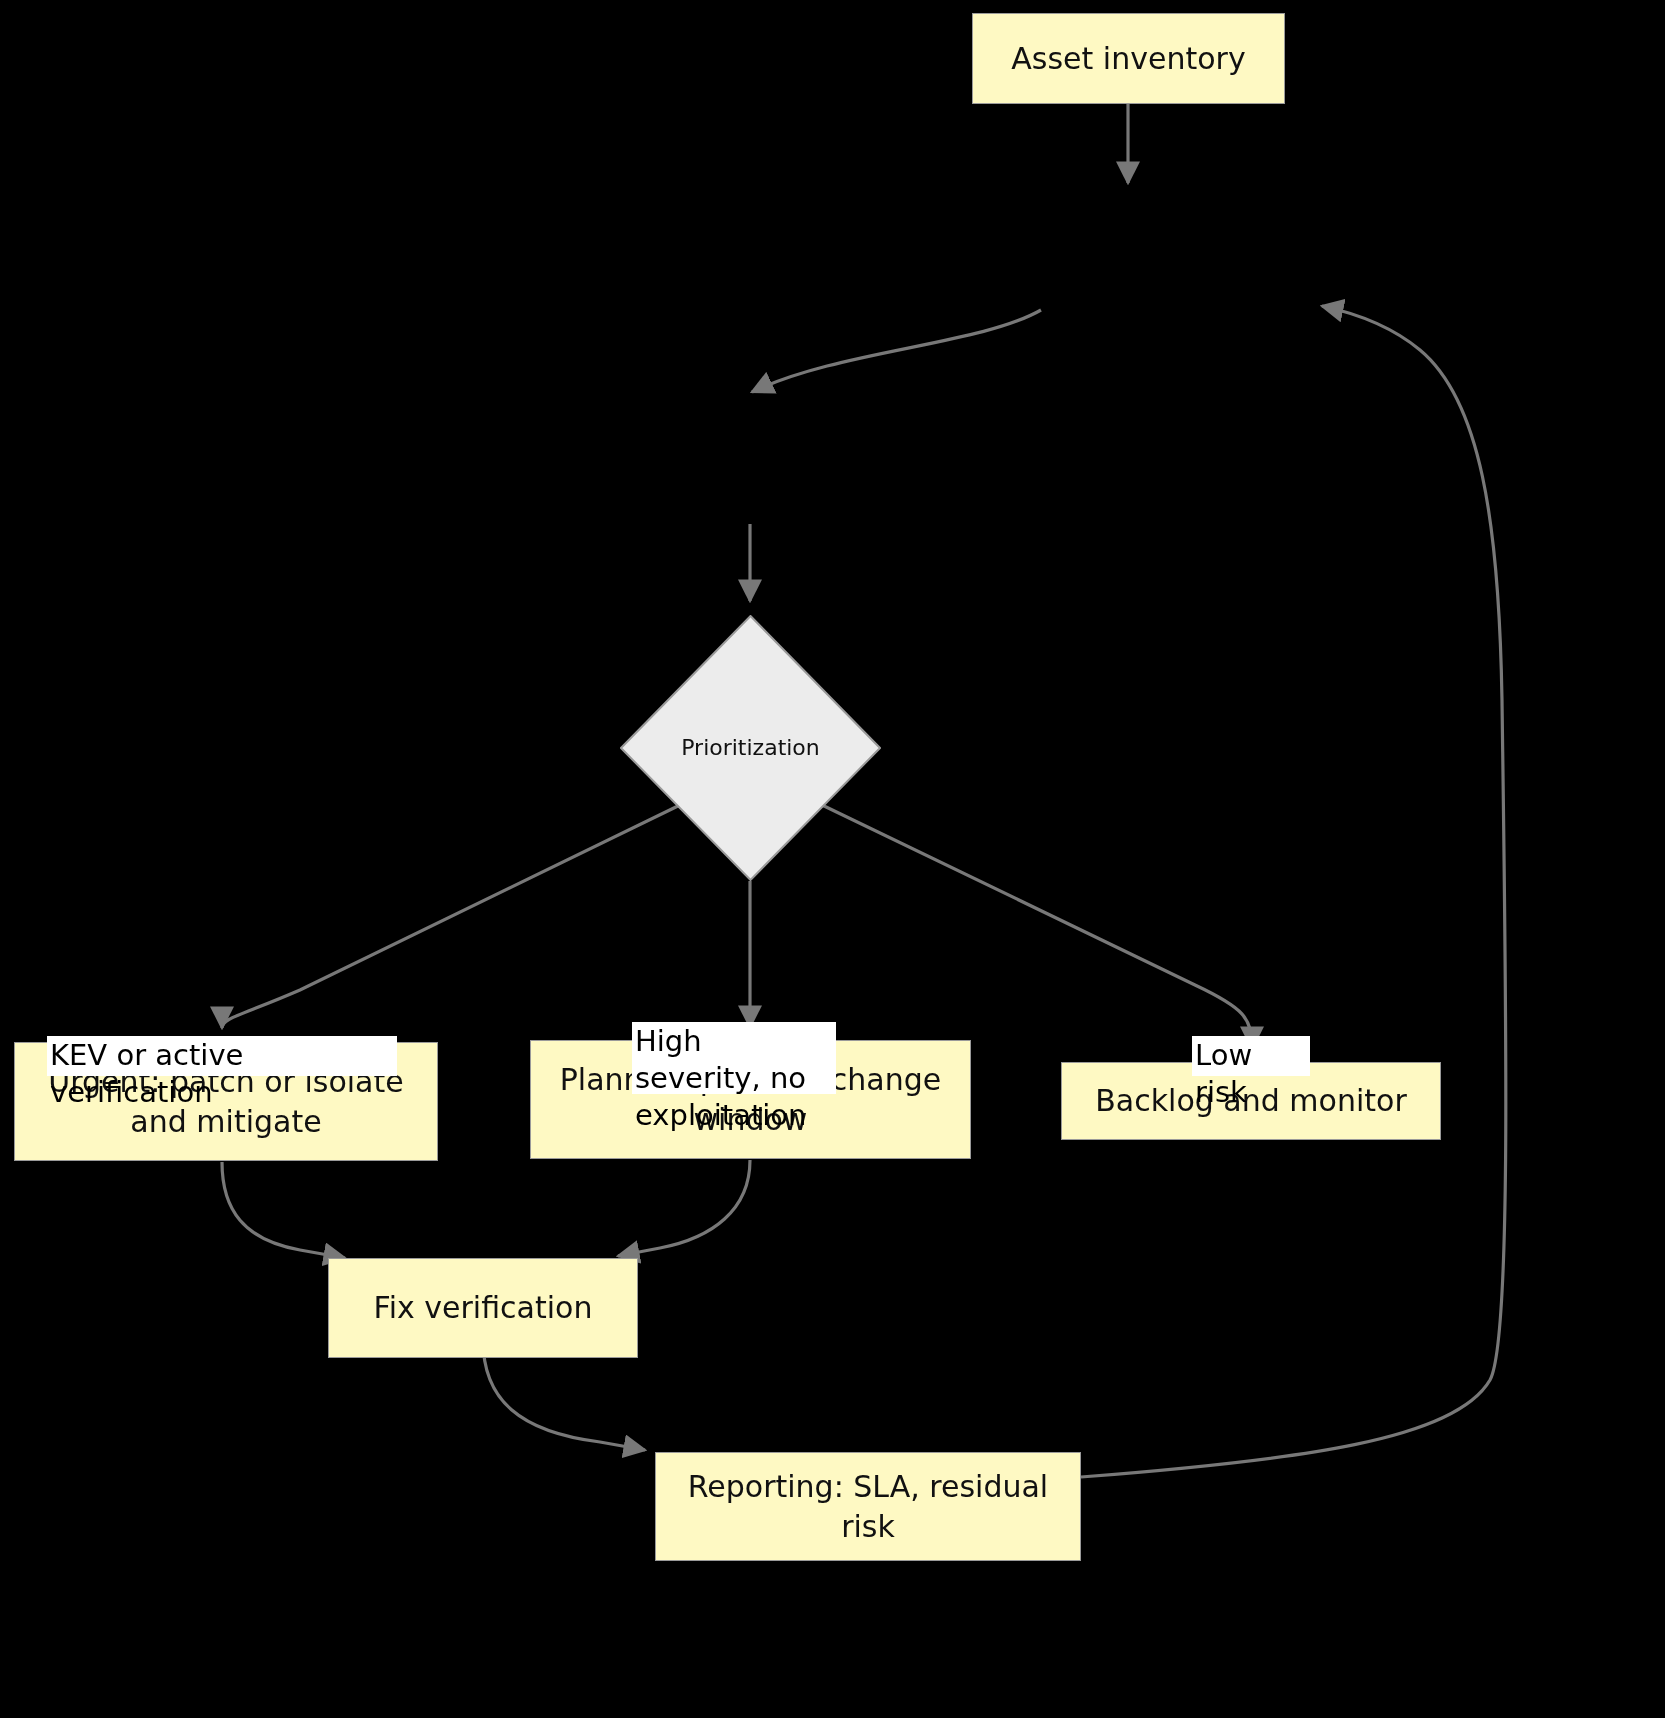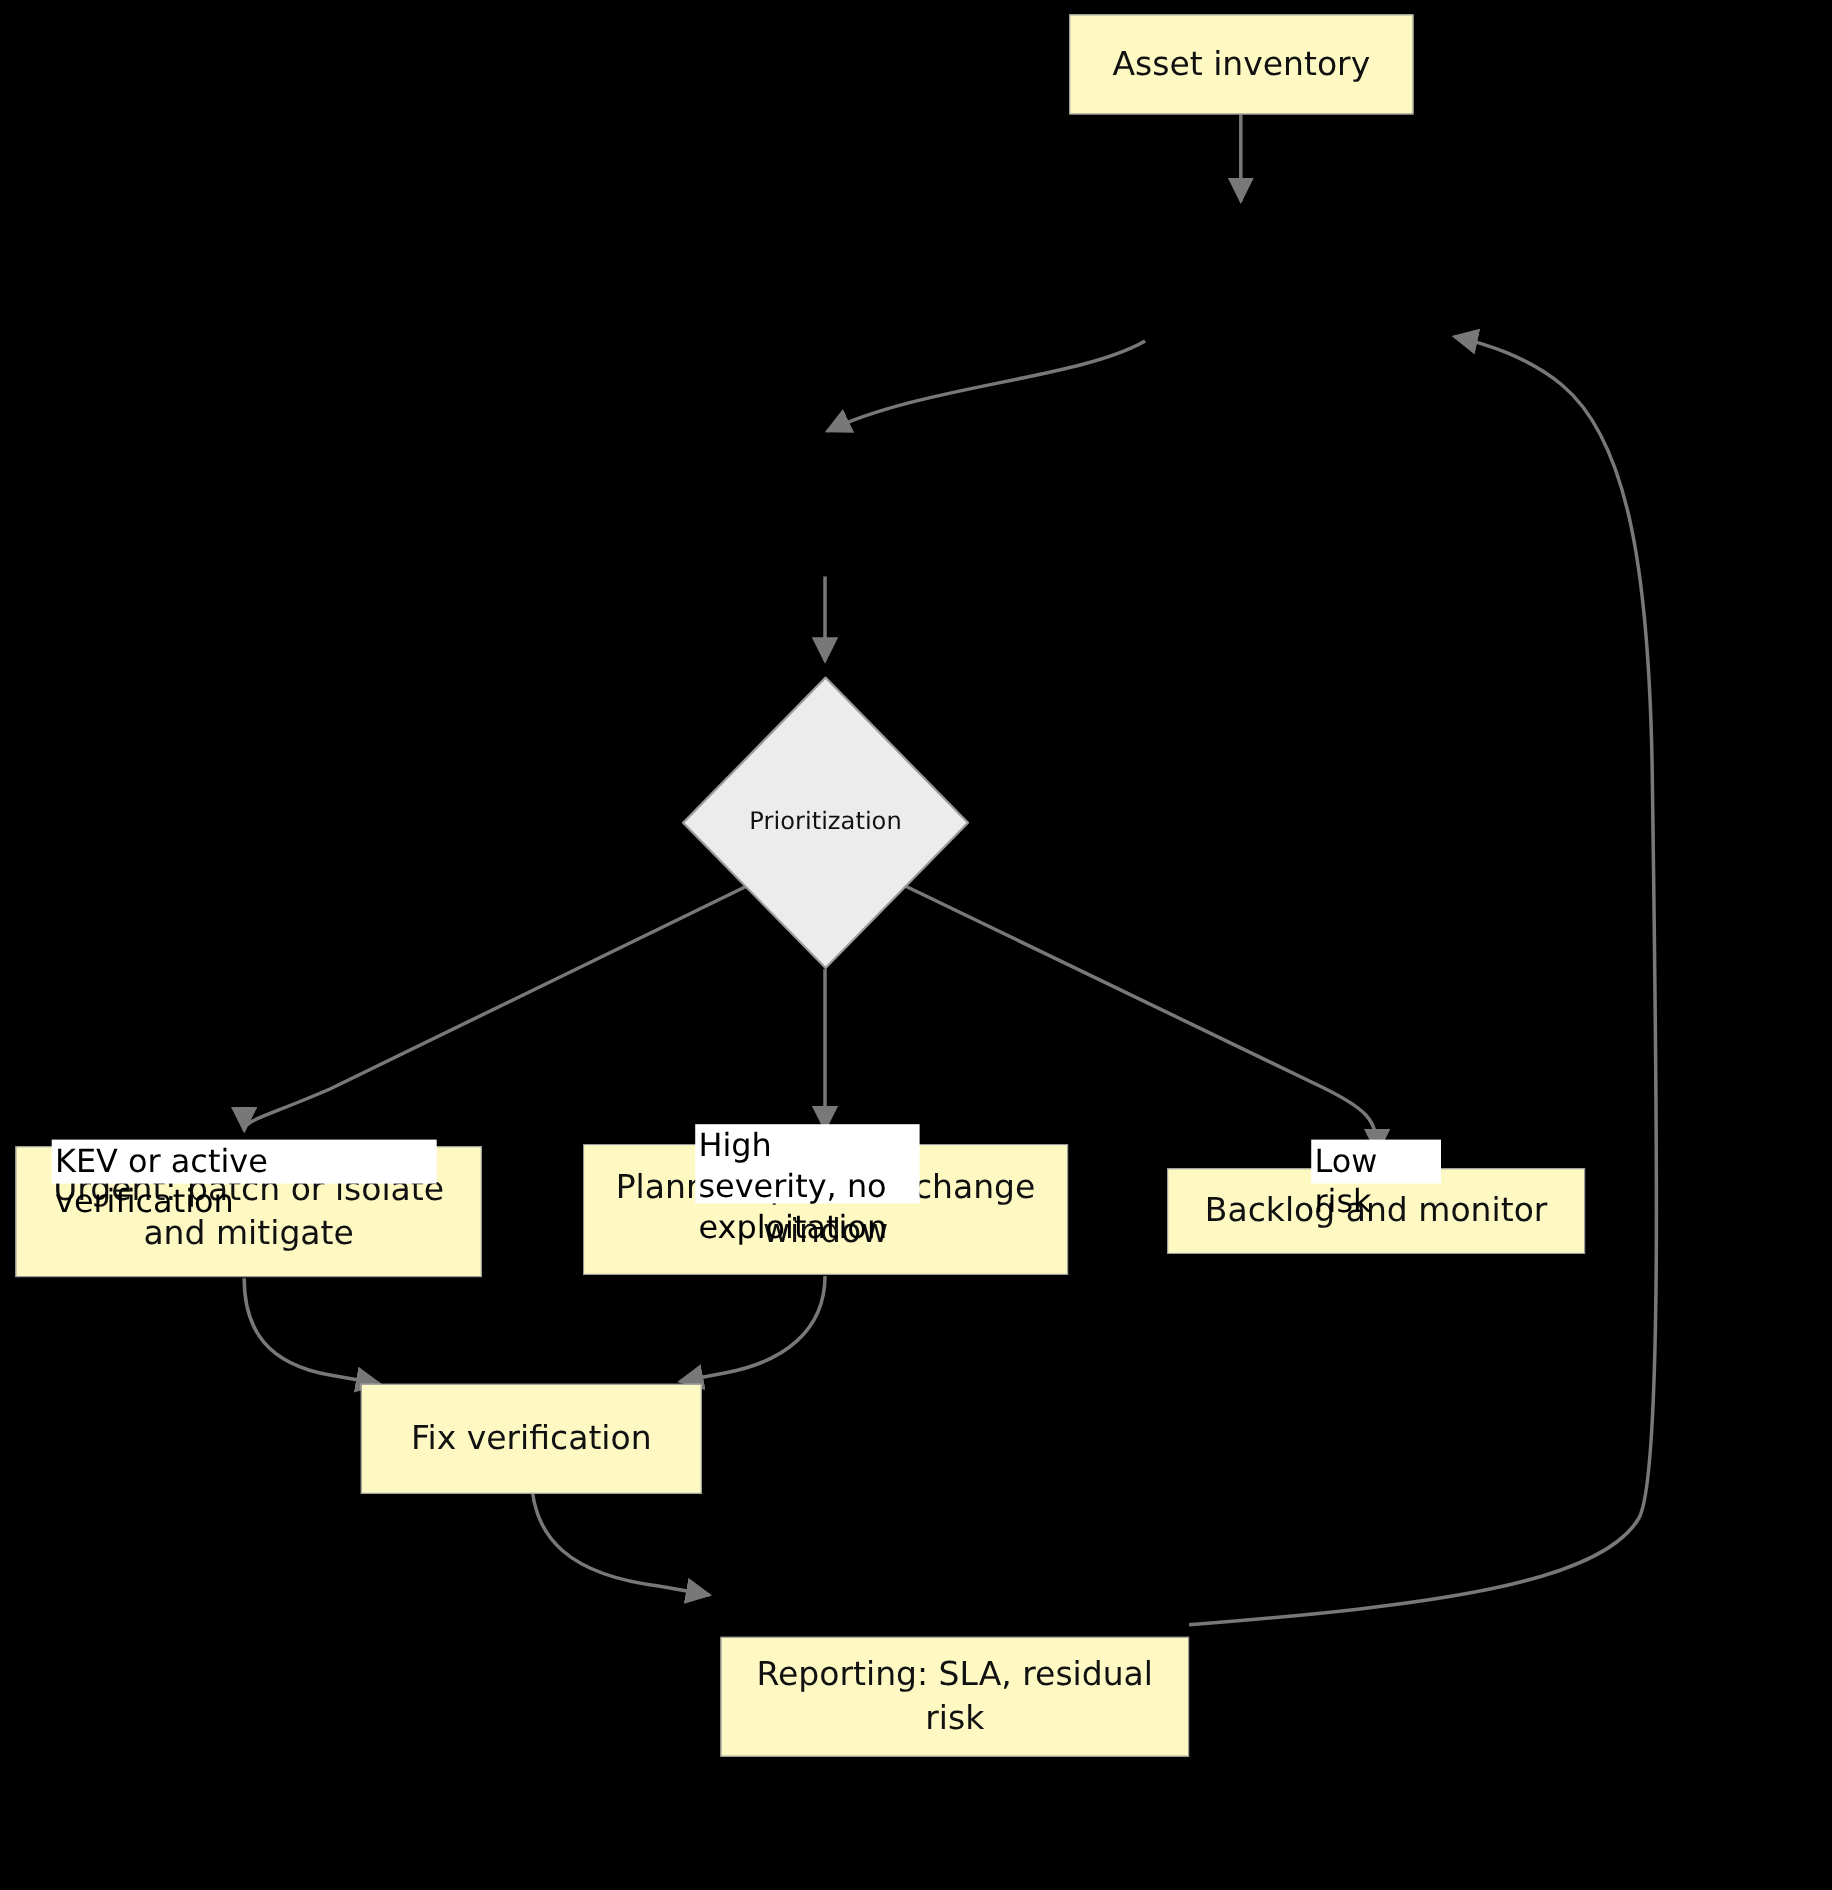--- a/index.html
+++ b/index.html
@@ -133,21 +133,21 @@
   </div>
 
   <div class="node" style="left:1061px; top:1062px; width:380px; height:78px;">
     <span>Backlog and monitor</span>
   </div>
 
   <div class="node" style="left:328px; top:1258px; width:310px; height:100px;">
     <span>Fix verification</span>
   </div>
 
-  <div class="node" style="left:655px; top:1488px; width:426px; height:109px;text-align:center;">
+  <div class="node" style="left:655px; top:1452px; width:426px; height:109px;text-align:center;">
     <span>Reporting: SLA, residual
 risk</span>
   </div>
 
   <div class="edge-label" style="left:47px; top:1036px; width:350px; height:40px;">KEV or active verification</div>
 
   <div class="edge-label" style="left:632px; top:1022px; width:204px; height:72px;">High severity, no
 exploitation</div>
 
   <div class="edge-label" style="left:1192px; top:1036px; width:118px; height:40px;">Low risk</div>

